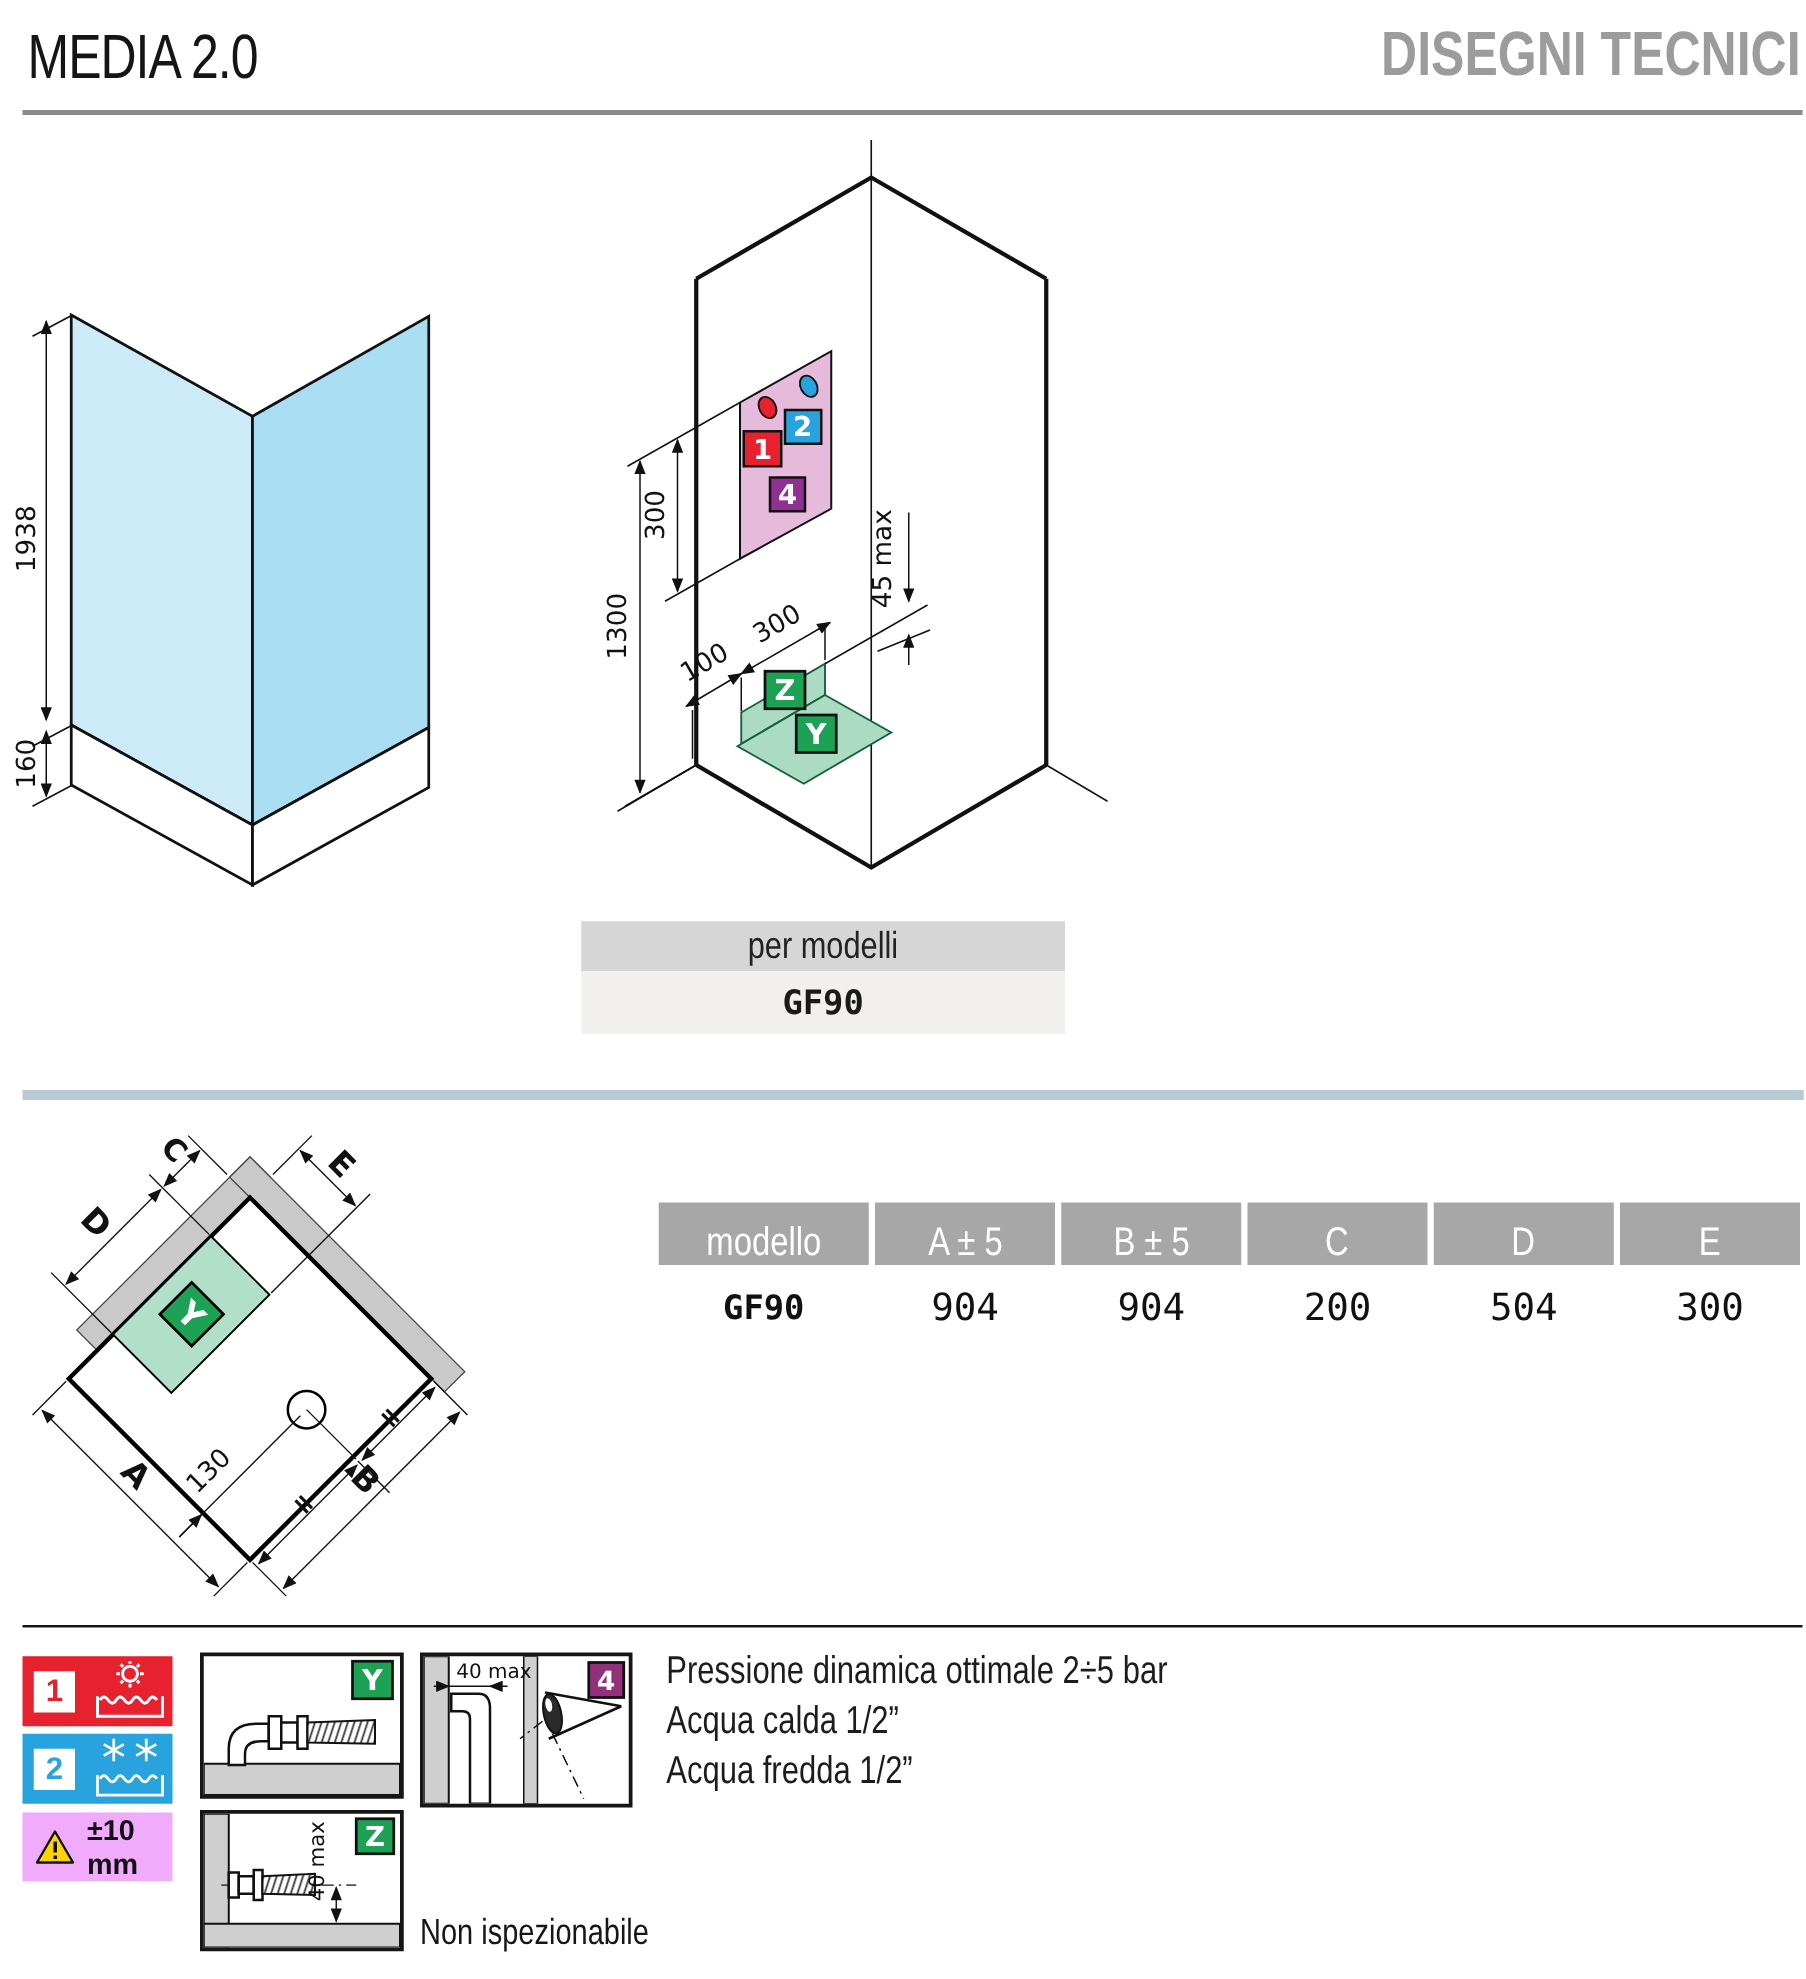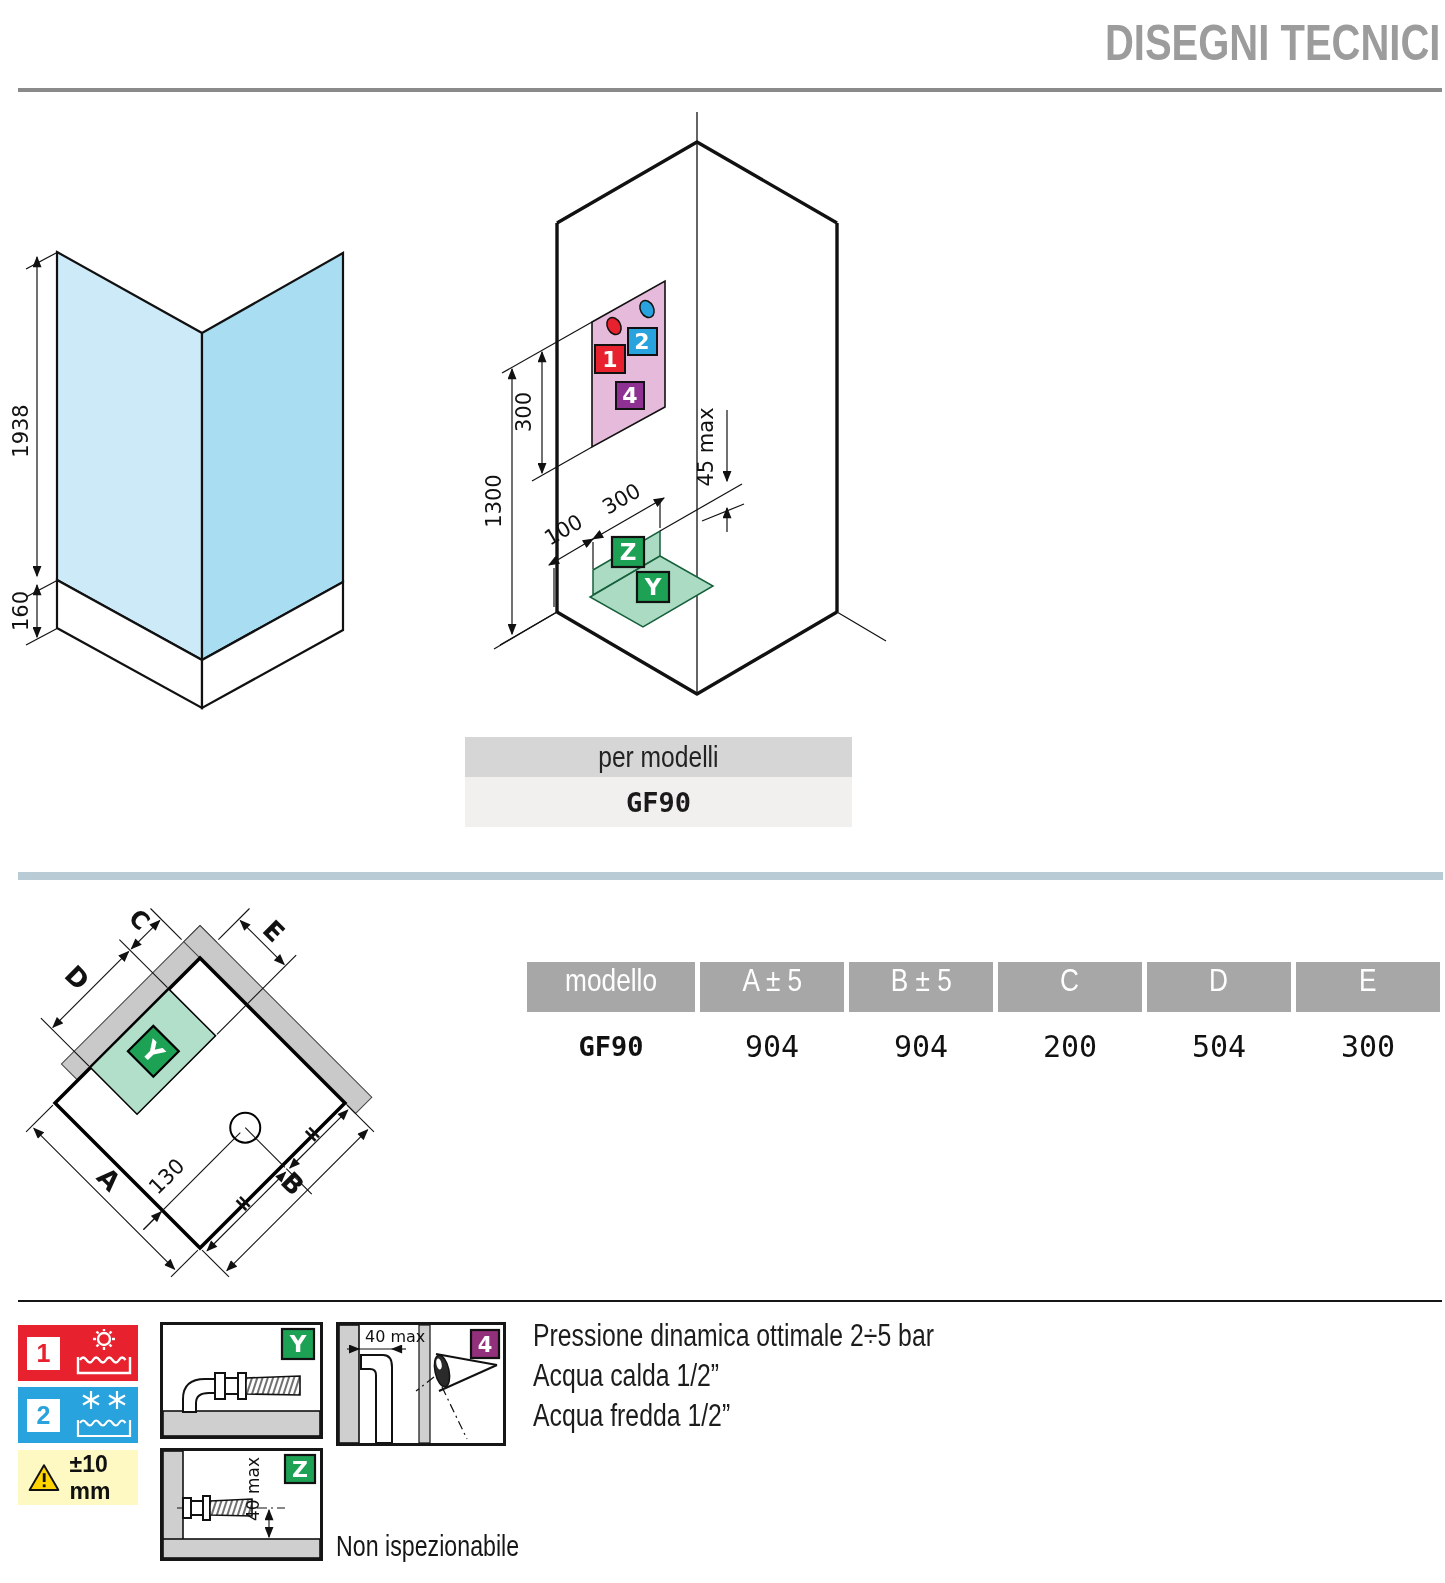--- a/index.html
+++ b/index.html
@@ -21,34 +21,34 @@
   .per-modelli{position:absolute;left:465px;top:737px;width:387px;}
   .pm-label{height:40px;background:#d6d6d6;display:flex;align-items:center;justify-content:center;
             font-size:30px;color:#222;}
   .pm-value{height:50px;background:#f1f0ee;display:flex;align-items:center;justify-content:center;
             font-size:27px;font-weight:bold;font-family:"DejaVu Sans Mono",monospace;}
 
   .divider{position:absolute;left:18px;top:872px;width:1425px;height:8px;background:#b9ccd6;}
 
   .spec-table{position:absolute;left:527px;top:962px;width:913px;}
   .t-head{display:flex;gap:5px;}
-  .t-head .cell{height:50px;background:#a7a7a7;color:#fff;display:flex;align-items:flex-start;
+  .t-head .cell{height:50px;background:#a7a7a7;color:#fff;display:flex;align-items:flex-end;
                 justify-content:center;font-size:32px;}
   .t-row{display:flex;gap:5px;margin-top:16px;}
   .t-row .cell{height:36px;display:flex;align-items:center;justify-content:center;
                font-family:"DejaVu Sans Mono",monospace;font-size:30px;color:#111;}
   .t-row .cell.model{font-weight:bold;font-size:27px;}
   .c0{width:168px;} .c1,.c2,.c3,.c4,.c5{width:144px;}
 
   .section-rule{position:absolute;left:18px;top:1300px;width:1424px;height:2px;background:#161616;}
 
   .leg{position:absolute;left:18px;width:120px;height:56px;display:flex;align-items:center;}
   .leg.red{top:1325px;background:#e8212e;}
   .leg.blue{top:1387px;background:#29a3dd;}
-  .leg.gray{top:1450px;background:#fef9c3;height:55px;}
+  .leg.gray{top:1450px;background:#f0abfc;height:55px;}
   .num-badge{width:33px;height:33px;background:#fff;margin-left:9px;display:flex;align-items:center;
              justify-content:center;font-size:25px;font-weight:bold;}
   .leg.red .num-badge{color:#e8212e;}
   .leg.blue .num-badge{color:#29a3dd;}
   .tol-text{font-size:23px;font-weight:600;color:#111;margin-left:8px;}
 
   .panel{position:absolute;background:#fff;border:3px solid #161616;}
   .panel-y{left:160px;top:1322px;width:157px;height:111px;}
   .panel-z{left:160px;top:1448px;width:157px;height:107px;}
   .panel-m{left:336px;top:1322px;width:164px;height:118px;}
@@ -56,20 +56,21 @@
 
   .hydraulic{position:absolute;left:533px;top:1316px;}
   .hy-title{font-size:31px;font-weight:bold;line-height:42px;}
   .hy-line{font-size:31px;font-weight:400;line-height:40px;color:#1c1c1c;}
 </style>
 </head>
 <body>
 
 <div class="page">
 
+  <div class="title"><span class="cond">MEDIA 2.0</span></div>
   <div class="subtitle"><span class="cond">DISEGNI TECNICI</span></div>
   <div class="hdr-rule"></div>
 
   <svg class="abs" style="left:10px;top:235px" width="380" height="500" viewBox="0 0 380 500">
     <defs>
       <marker id="awL" viewBox="0 0 10 8" refX="9" refY="4" markerWidth="12" markerHeight="9" markerUnits="userSpaceOnUse" orient="auto-start-reverse">
           <path d="M0,0 L10,4 L0,8 z" fill="#111"></path>
         </marker>
     </defs>
     <polygon points="47,17 192,98 192,425 47,345" fill="#cdeaf8" stroke="#111" stroke-width="2.2"></polygon>

